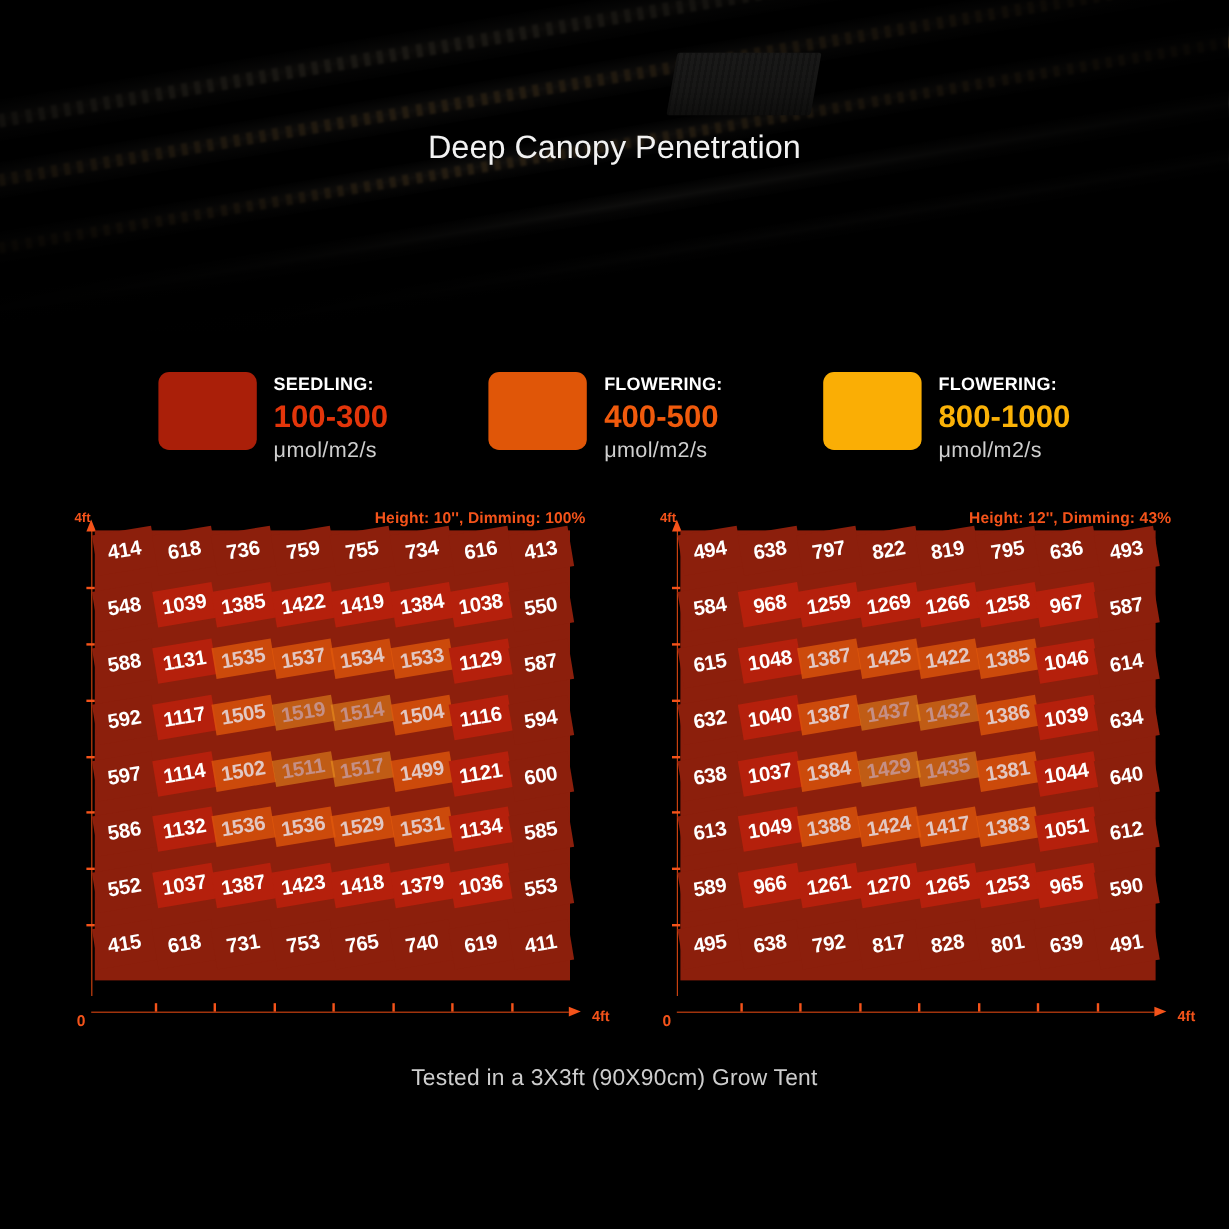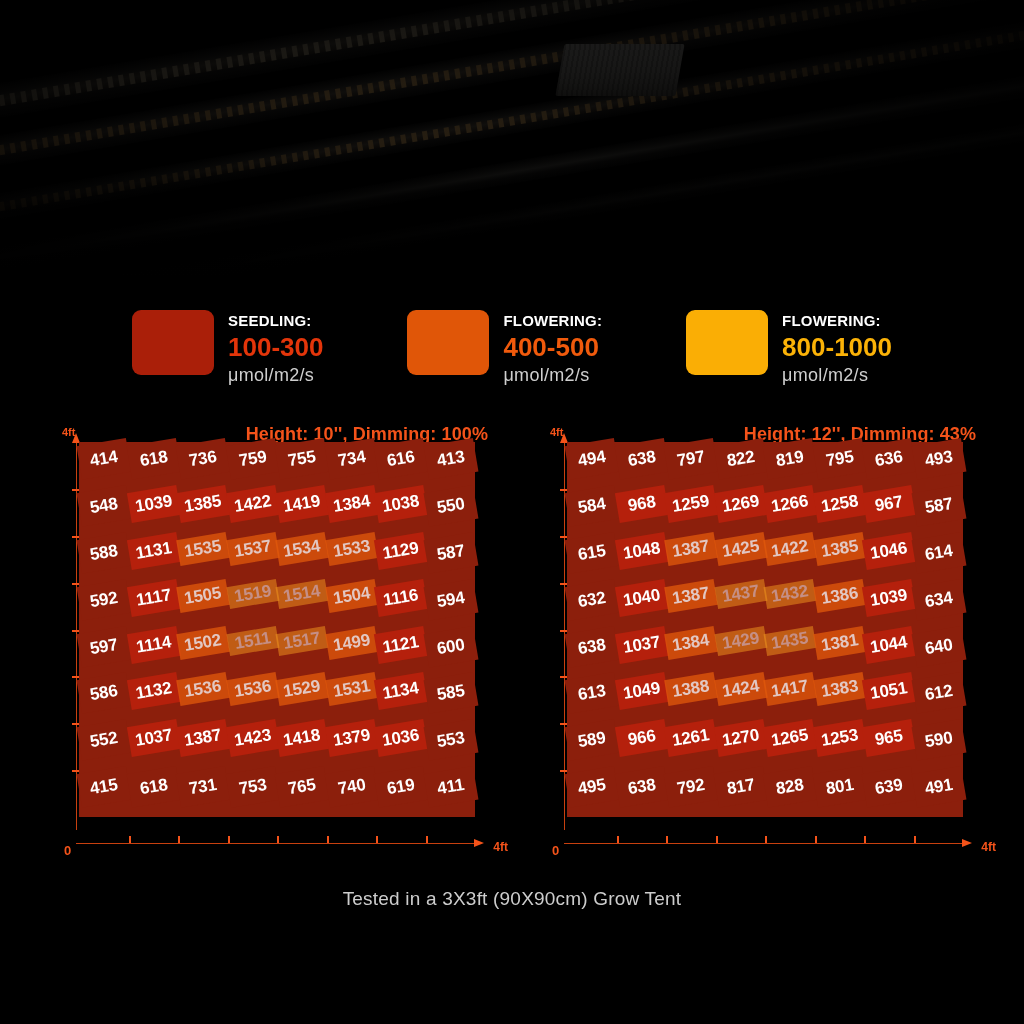--- a/index.html
+++ b/index.html
@@ -93,21 +93,21 @@
   
   .maps { position:absolute; left:0; top:424px; width:1024px; z-index:5; }
   .map {
     position:absolute; top:0; width:430px; height:432px;
   }
   .map.left  { left:58px; }
   .map.right { left:546px; }
 
   .map-cond {
     position:absolute; right:0; top:0;
-    font-size:18px; font-weight:bold; color:#f4531a; letter-spacing:.1px;
+    font-size:13px; font-weight:bold; color:#f4531a; letter-spacing:.1px;
     white-space:nowrap;
   }
   .axis-y-label {
     position:absolute; left:4px; top:2px;
     font-size:11px; font-weight:bold; color:#f4531a;
   }
   .axis-x-zero {
     position:absolute; left:6px; bottom:-2px;
     font-size:13px; font-weight:bold; color:#f4531a;
   }
@@ -182,20 +182,21 @@
   </div>
   <div class="hero-bar b5">
     <div class="bar-body"></div>
   </div>
   <div class="hero-driver"></div>
   <div class="hero-fade"></div>
 </div>
 
 <div class="titles">
   <div class="subtitle">
+    <div>Deep Canopy Penetration</div>
   </div>
 </div>
 
 <div class="legend" id="legend">
     <div class="legend-item">
       <div class="swatch" style="background: rgb(170, 31, 9);"></div>
       <div class="legend-txt">
         <div class="legend-stage">SEEDLING:</div>
         <div class="legend-range" style="color: rgb(227, 53, 10);">100-300</div>
         <div class="legend-unit">μmol/m2/s</div>

